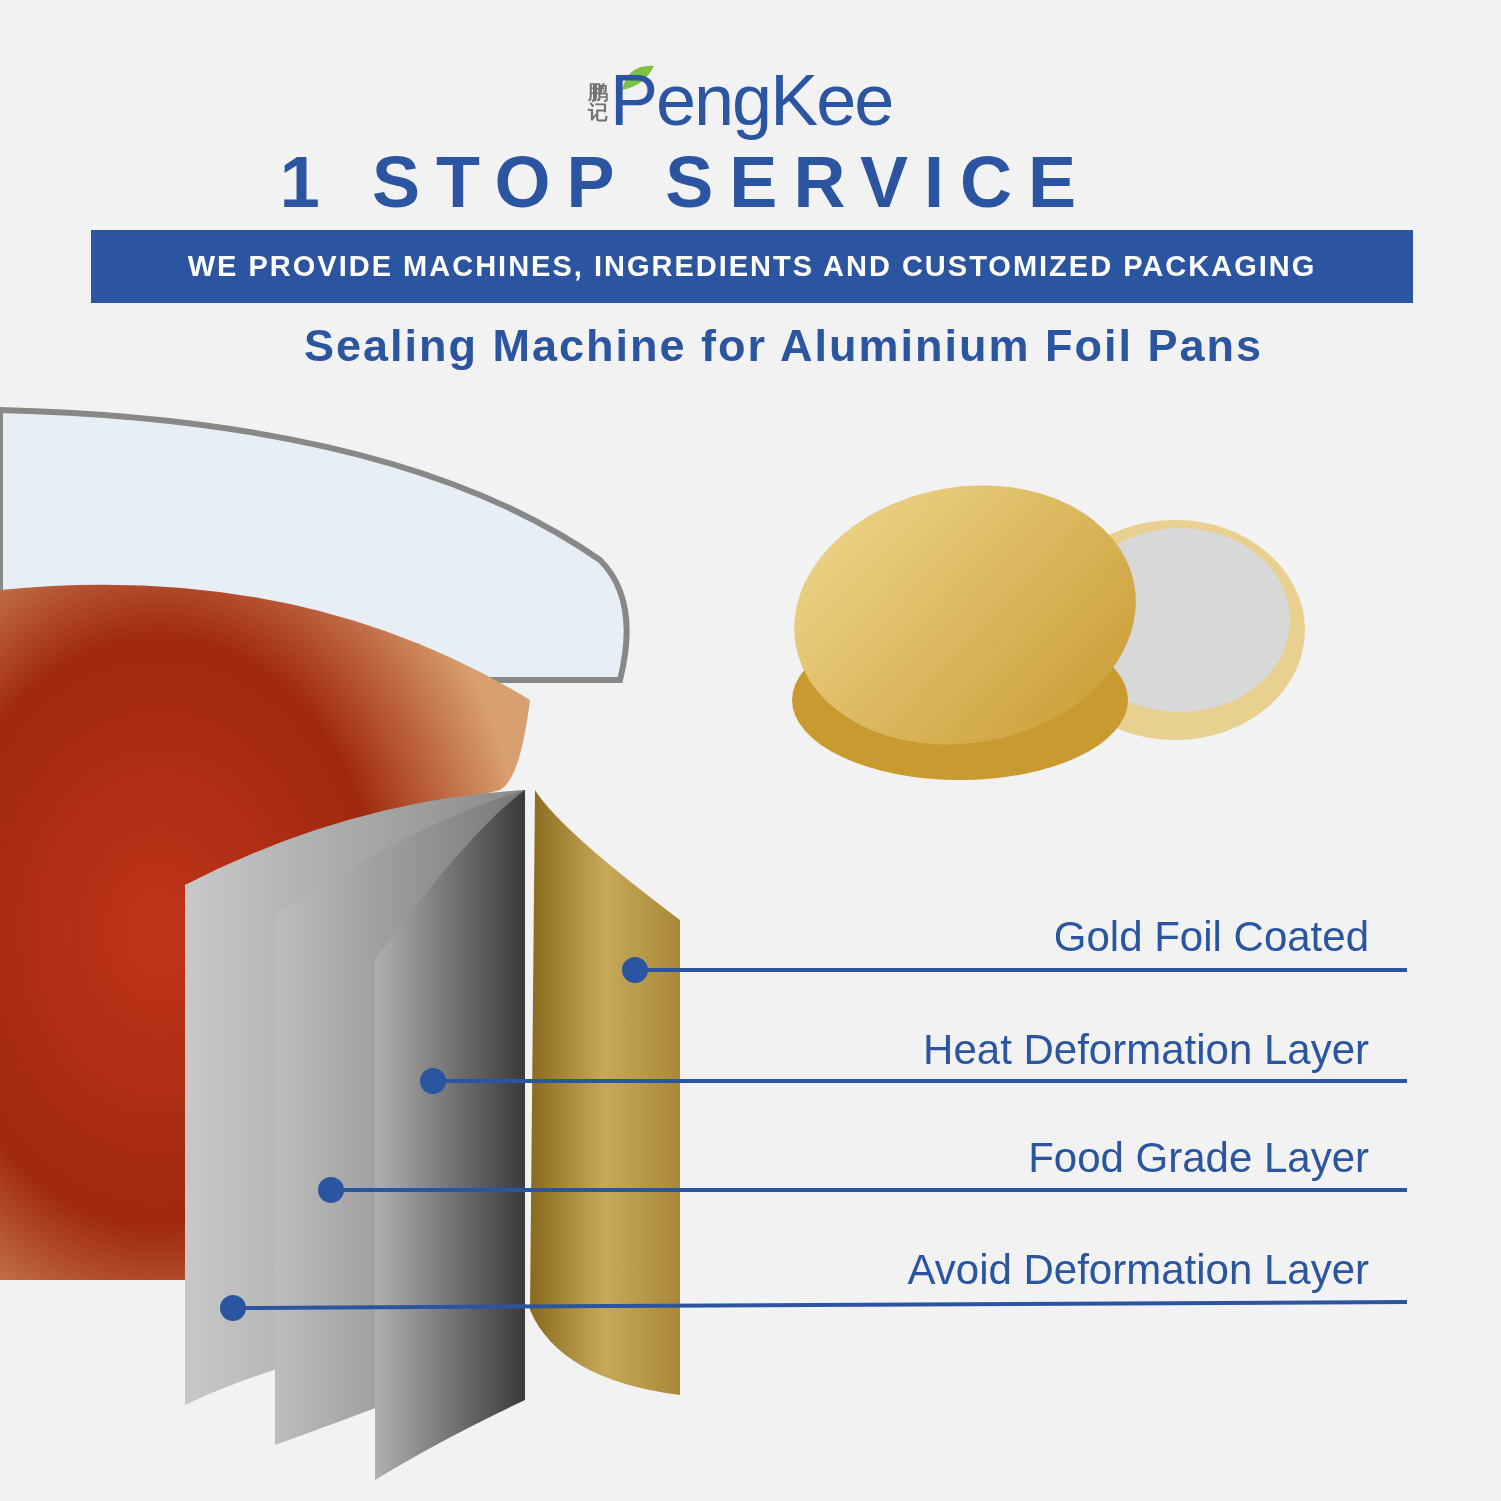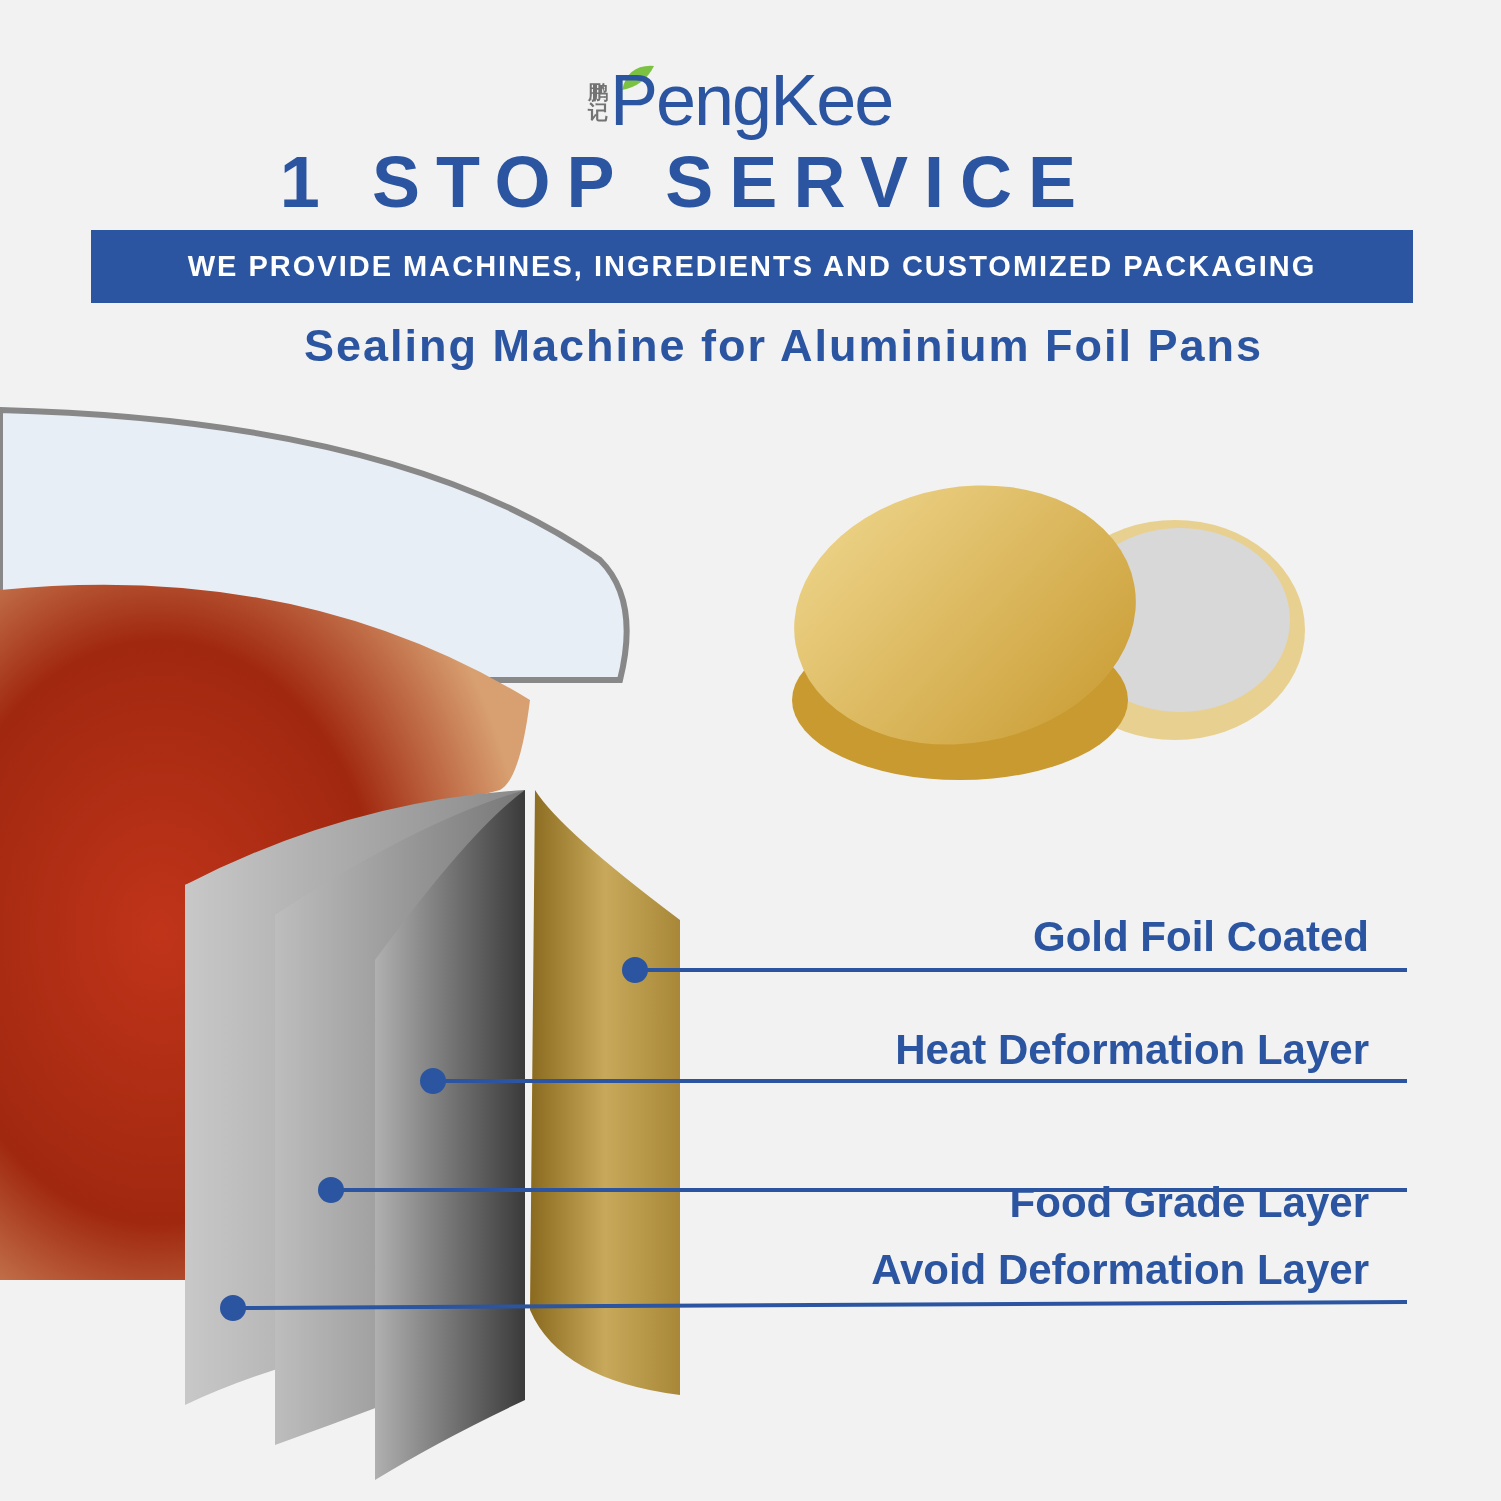--- a/index.html
+++ b/index.html
@@ -4,21 +4,21 @@
 <style>
   html,body{margin:0;padding:0;}
   body{width:1501px;height:1501px;background:#f2f2f2;position:relative;overflow:hidden;font-family:"Liberation Sans",sans-serif;}
   .abs{position:absolute;}
   .logo{left:588px;top:62px;width:330px;height:80px;}
   .logo-cn{left:588px;top:82px;width:28px;font-size:20px;line-height:20px;color:#737373;font-weight:bold;font-family:Liberation Serif, serif;}
   .logo-text{left:610px;top:60px;font-size:72px;font-weight:normal;color:#2b55a0;letter-spacing:-2px;line-height:80px;}
   .title{left:0;top:140px;width:1372px;text-align:center;font-size:72px;font-weight:bold;color:#2b55a0;letter-spacing:16px;line-height:84px;}
   .banner{left:91px;top:230px;width:1322px;height:73px;background:#2b55a0;color:#fff;display:flex;align-items:center;justify-content:center;font-size:29px;font-weight:bold;letter-spacing:2px;}
   .subtitle{left:0;top:318px;width:1501px;text-align:center;font-size:45px;font-weight:bold;color:#2b55a0;letter-spacing:2px;line-height:56px;margin-left:33px;}
-  .label{right:132px;font-size:42px;font-weight:bold;color:#2b55a0;text-align:right;line-height:50px;}
+  .label{right:132px;font-size:42px;font-weight:normal;color:#2b55a0;text-align:right;line-height:50px;}
   svg{position:absolute;left:0;top:0;}
 </style>
 </head>
 <body>
 
 <svg width="1501" height="1501">
   <defs>
     <linearGradient id="gold" x1="0" x2="1">
       <stop offset="0" stop-color="#8a6a1e"></stop>
         <stop offset="0.5" stop-color="#c8a85a"></stop>
@@ -83,14 +83,14 @@
 </div>
 <div class="abs logo-cn">鹏记</div>
 <div class="abs logo-text">PengKee</div>
 
 <div class="abs title">1 STOP SERVICE</div>
 <div class="abs banner">WE PROVIDE MACHINES, INGREDIENTS AND CUSTOMIZED PACKAGING</div>
 <div class="abs subtitle">Sealing Machine for Aluminium Foil Pans</div>
 
 <div class="abs label" style="top:912px;">Gold Foil Coated</div>
 <div class="abs label" style="top:1025px;">Heat Deformation Layer</div>
-<div class="abs label" style="top:1133px;margin-top:45px;">Food Grade Layer</div>
+<div class="abs label" style="top:1133px;">Food Grade Layer</div>
 <div class="abs label" style="top:1245px;">Avoid Deformation Layer</div>
 
 </body></html>

